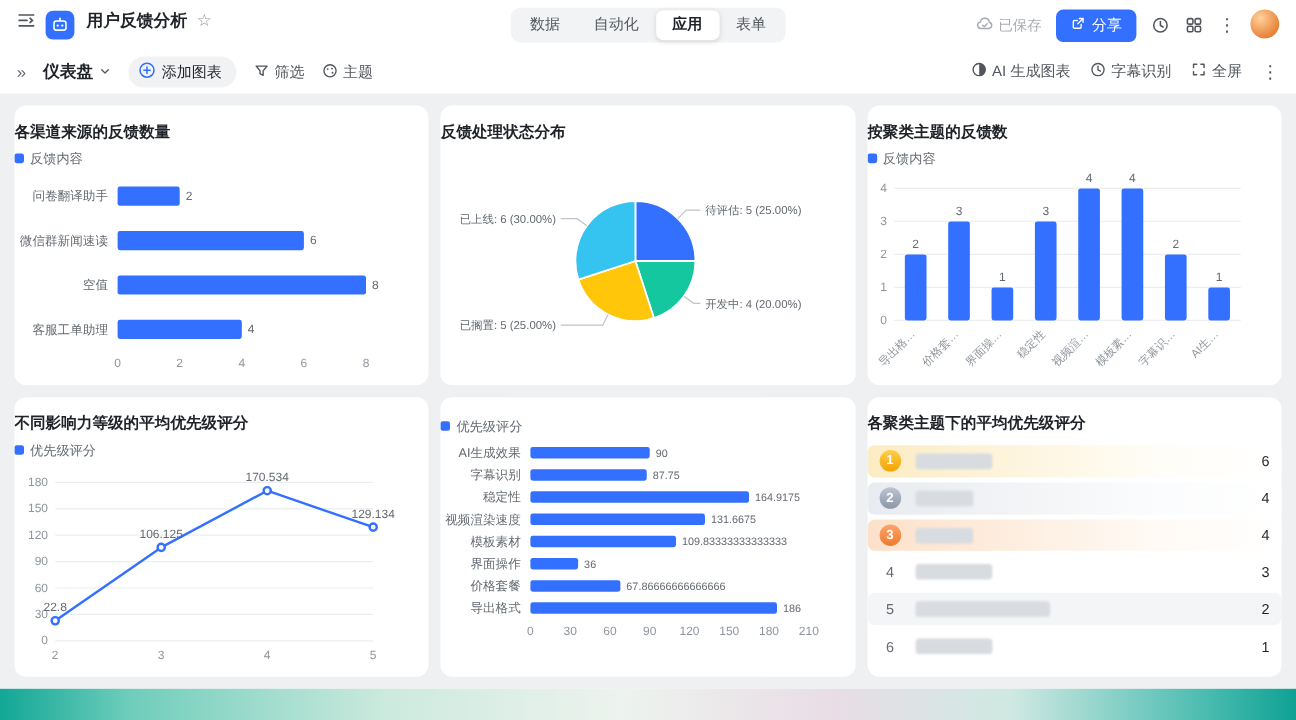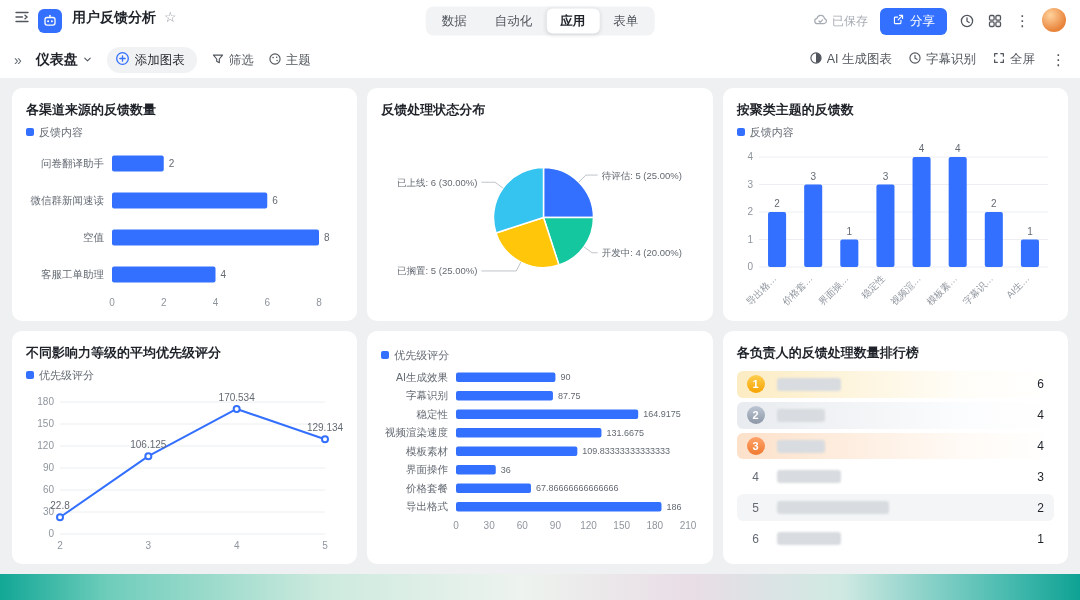--- a/index.html
+++ b/index.html
@@ -26,21 +26,21 @@
   
   .toolbar { height: 36px; flex: 0 0 auto; display: flex; align-items: center; padding: 0 14px; background: #fff; gap: 14px; }
   .chevrons { font-size: 14px; color: #646a73; cursor: pointer; }
   .dash-select { display: flex; align-items: center; gap: 4px; font-size: 14px; font-weight: 700; color: #1f2329; cursor: pointer; }
   .add-chart { display: flex; align-items: center; gap: 5px; background: #f1f2f4; border: none; border-radius: 15px; padding: 4px 12px 4px 8px; font-size: 12.5px; color: #1f2329; cursor: pointer; }
   .tool-item { display: flex; align-items: center; gap: 4px; font-size: 12.5px; color: #51565d; cursor: pointer; background: none; border: none; }
   .tbar-right { margin-left: auto; display: flex; align-items: flex-start; gap: 16px; }
 
   
   .grid { flex: 1; min-height: 0; display: grid; grid-template-columns: repeat(3, 1fr); grid-template-rows: 1fr 1fr; gap: 10px; padding: 10px 12px; background: #eef0f1; }
-  .card { background: #fff; border-radius: 10px; padding: 12px 14px; overflow: hidden; display: flex; flex-direction: column; cursor: default; }
+  .card { background: #fff; border-radius: 10px; padding: 12px 0; overflow: hidden; display: flex; flex-direction: column; cursor: default; }
   .card-title { font-size: 13px; font-weight: 700; color: #1f2329; height: 20px; line-height: 20px; white-space: nowrap; }
   .legend { display: flex; align-items: center; gap: 5px; font-size: 11px; color: #646a73; margin-top: 5px; height: 14px; }
   .legend .sw { width: 8px; height: 8px; background: #3370ff; border-radius: 2px; display: inline-block; }
   .chart-body { flex: 1; min-height: 0; margin-top: 2px; }
 
   
   .rank-list { flex: 1; min-height: 0; display: flex; flex-direction: column; gap: 4px; margin-top: 8px; }
   .rank-row { flex: 1; display: flex; align-items: center; gap: 12px; padding: 0 10px; border-radius: 6px; }
   .rank-row.r1 { background: linear-gradient(90deg, #fcecc3 0%, #fffdf7 70%, #fff 100%); }
   .rank-row.r2 { background: linear-gradient(90deg, #e8ebef 0%, #fbfcfd 70%, #fff 100%); }
@@ -362,21 +362,21 @@
             <rect x="75" y="119.44" width="74.97650793650793" height="9.620000000000001" rx="2" fill="#3370ff"></rect>
             <text x="67" y="127.75" fill="#646a73" font-size="10.5" text-anchor="end">价格套餐</text>
             <text x="154.97650793650791" y="127.45" fill="#646a73" font-size="9" text-anchor="start">67.86666666666666</text>
             <rect x="75" y="137.94" width="205.48571428571427" height="9.620000000000001" rx="2" fill="#3370ff"></rect>
             <text x="67" y="146.25" fill="#646a73" font-size="10.5" text-anchor="end">导出格式</text>
             <text x="285.48571428571427" y="145.95" fill="#646a73" font-size="9" text-anchor="start">186</text>
           </svg></div>
     </section>
 
     <section class="card">
-      <h3 class="card-title">各负责人的反馈处理数量排行榜</h3>
+      <h3 class="card-title">各聚类主题下的平均优先级评分</h3>
       <div class="rank-list">
           <div class="rank-row r1">
             <span class="medal m1">1</span>
             <div class="redacted" style="width: 64px;"></div>
             <span class="rank-val">6</span>
           </div>
           <div class="rank-row r2">
             <span class="medal m2">2</span>
             <div class="redacted" style="width: 48px;"></div>
             <span class="rank-val">4</span>

